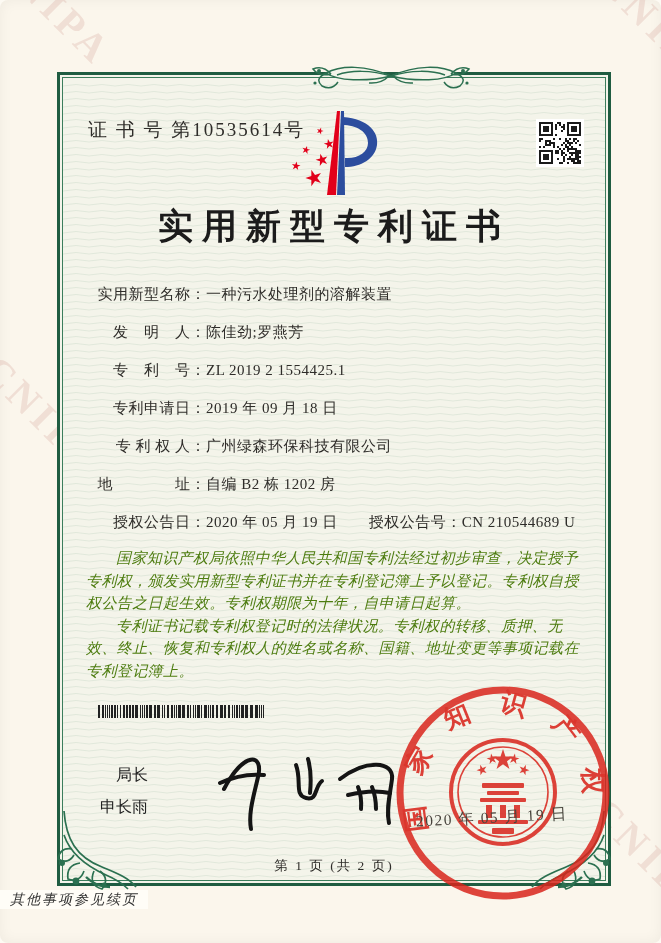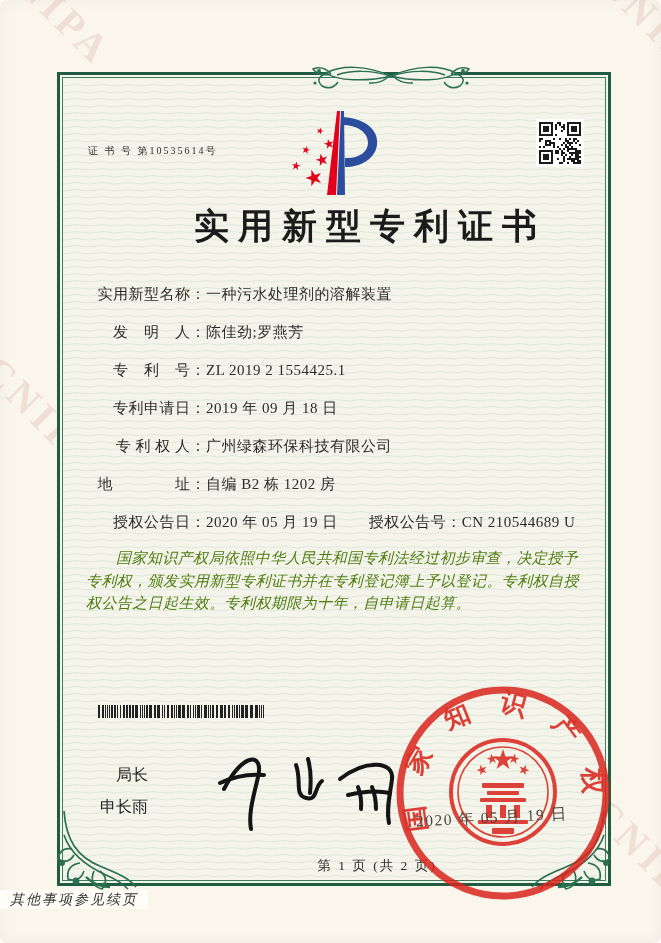--- a/index.html
+++ b/index.html
@@ -21,39 +21,39 @@
   .wm4{left:392px;top:272px;}
   .wm5{left:-32px;top:392px;}
   .wm6{left:178px;top:562px;}
   .wm7{left:576px;top:834px;}
   
   .frame{position:absolute;left:57px;top:72px;width:548px;height:808px;
          border:3px solid #1f5c41;z-index:2;background:#f4f4ea;}
   .frame-inner{position:absolute;inset:2px;border:1px solid #3c7d5c;}
   .waves{position:absolute;inset:3px;z-index:0;}
   .content{position:absolute;inset:0;z-index:3;color:#2e2c29;}
-  .cert-no{position:absolute;left:28px;top:42px;font-size:10px;letter-spacing:2px;margin-top:27px;}
+  .cert-no{position:absolute;left:28px;top:42px;font-size:19px;letter-spacing:2px;}
   .logo{position:absolute;left:225px;top:32px;}
   .qr{position:absolute;left:476px;top:44px;width:48px;height:48px;background:#fff;}
   .title{position:absolute;left:0;top:128px;width:100%;text-align:center;
-         font-size:35px;font-weight:bold;letter-spacing:9px;color:#1b1b1b;margin-left:36px;}
+         font-size:35px;font-weight:bold;letter-spacing:9px;color:#1b1b1b;}
   .fields{position:absolute;left:28px;top:208px;width:492px;font-size:15px;text-align:right;}
   .frow{margin-bottom:15px;line-height:23px;display:flex;}
   .flabel{flex:0 0 118px;letter-spacing:.5px;white-space:nowrap;}
   .fvalue{letter-spacing:.5px;}
   .grant-extra{margin-left:31px;display:flex;}
   .paras{position:absolute;left:26px;top:472px;width:496px;font-size:15px;
          line-height:22.5px;font-style:italic;color:#4d7c0f;}
   .paras p{margin:0;text-indent:2em;letter-spacing:.4px;}
   .barcode{position:absolute;left:38px;top:630px;}
   .signer{position:absolute;left:40px;top:684px;font-size:16px;line-height:32px;
           font-family:"Liberation Sans","DejaVu Sans",sans-serif;color:#222;text-align:right;}
   .signature{position:absolute;left:138px;top:662px;}
   .page-no{position:absolute;left:0;top:782px;width:100%;text-align:center;
-           font-size:13.5px;letter-spacing:2px;padding-left:43px;}
+           font-size:13.5px;letter-spacing:2px;}
   .seal{position:absolute;left:390px;top:680px;z-index:6;opacity:.92;}
   .cont-note{position:absolute;left:0;top:890px;width:100%;z-index:4;}
   .cont-note span{background:#fffdf7;padding:2px 10px;font-size:14px;
                   font-style:italic;letter-spacing:2px;color:#333;}
   .flourish-top{position:absolute;left:211px;top:-14px;z-index:4;}
   .corner{position:absolute;z-index:4;}
   .corner.bl{left:-10px;bottom:-12px;}
   .corner.br{right:-10px;bottom:-12px;transform:scale(-1,1);}
 </style>
 </head>
@@ -403,20 +403,21 @@
           <span class="fvalue">2020 年 05 月 19 日</span>
           <span class="grant-extra">
             <span class="flabel" style="flex:none">授权公告号：</span>
             <span class="fvalue">CN 210544689 U</span>
           </span>
         </div>
       </div>
 
       <div class="paras">
         <p>国家知识产权局依照中华人民共和国专利法经过初步审查，决定授予专利权，颁发实用新型专利证书并在专利登记簿上予以登记。专利权自授权公告之日起生效。专利权期限为十年，自申请日起算。</p>
+        <p>专利证书记载专利权登记时的法律状况。专利权的转移、质押、无效、终止、恢复和专利权人的姓名或名称、国籍、地址变更等事项记载在专利登记簿上。</p>
       </div>
 
       <svg class="barcode" id="barcode" width="172" height="13">
           <rect x="0" y="0" width="2" height="13" fill="#222"></rect>
           <rect x="4" y="0" width="2" height="13" fill="#222"></rect>
           <rect x="7" y="0" width="1" height="13" fill="#222"></rect>
           <rect x="9" y="0" width="1" height="13" fill="#222"></rect>
           <rect x="11" y="0" width="1" height="13" fill="#222"></rect>
           <rect x="13" y="0" width="2" height="13" fill="#222"></rect>
           <rect x="16" y="0" width="2" height="13" fill="#222"></rect>

